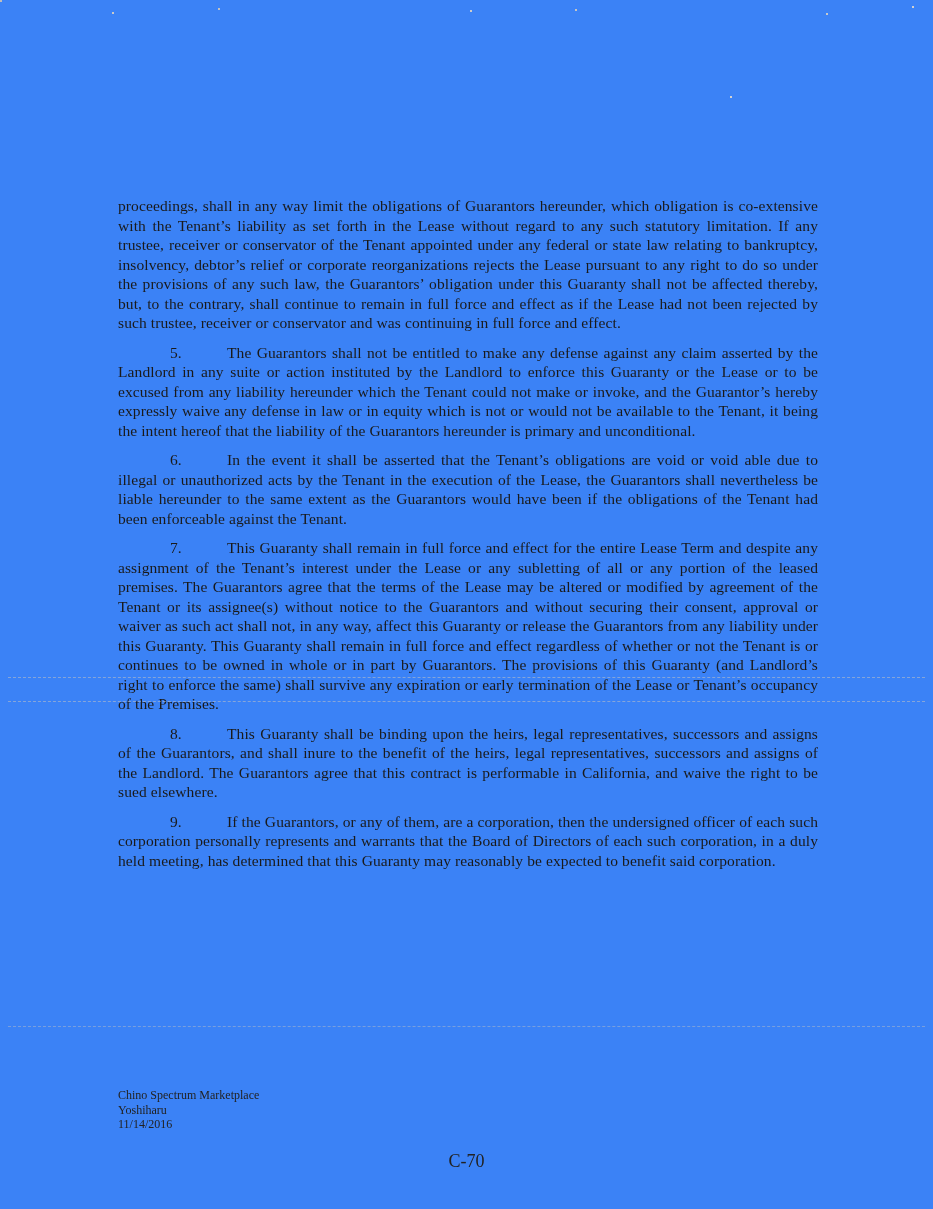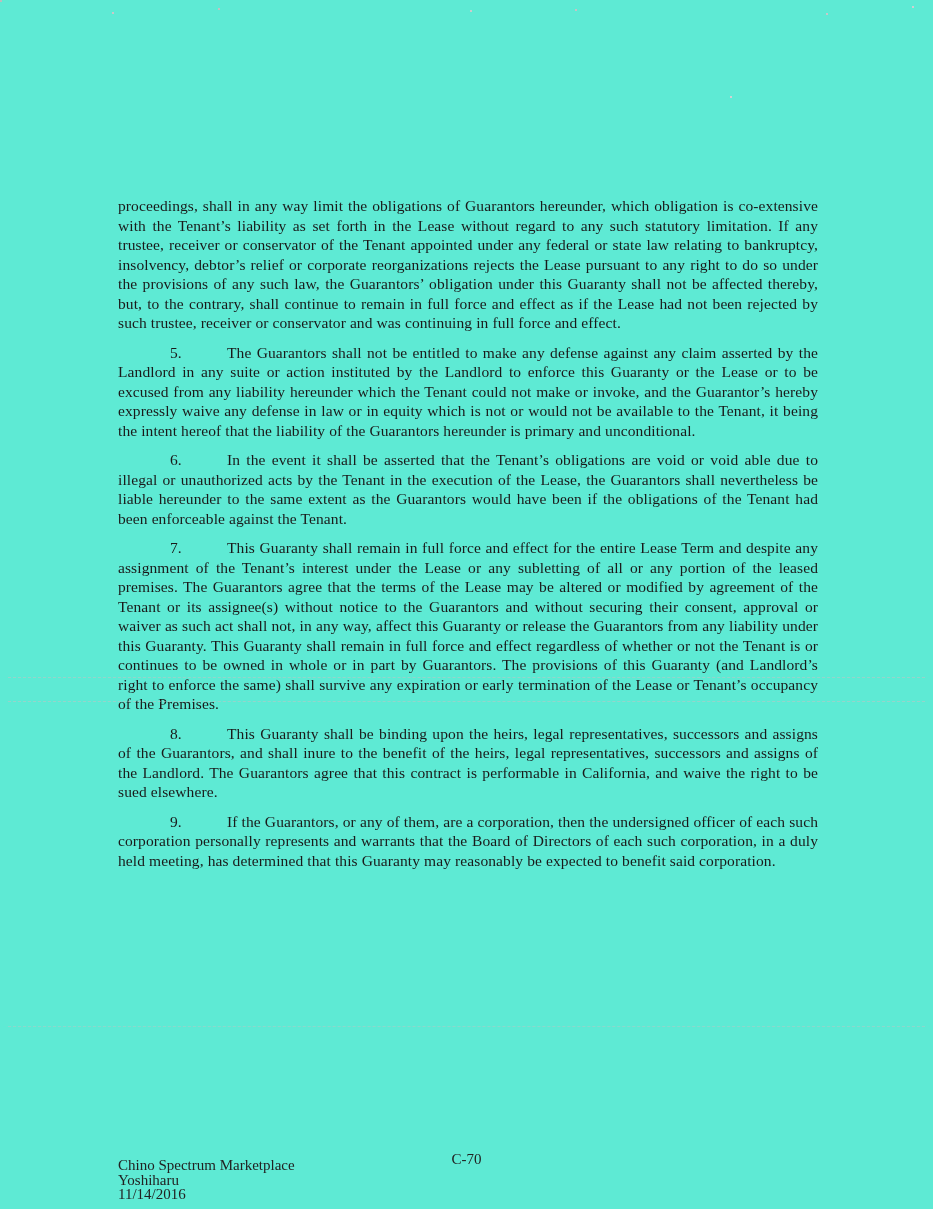--- a/index.html
+++ b/index.html
@@ -4,21 +4,21 @@
 <style>
   html, body {
     margin: 0;
     padding: 0;
     background: #e9e9e9;
   }
   .page {
     position: relative;
     width: 933px;
     height: 1209px;
-    background: #5eead4;
+    background: #3b82f6;
     overflow: hidden;
     font-family: "Liberation Serif", "DejaVu Serif", serif;
     color: #1a1a1a;
   }
   .textblock {
     position: absolute;
     left: 118px;
     top: 196px;
     width: 700px;
   }
@@ -30,32 +30,32 @@
     letter-spacing: 0.1px;
   }
   .pnum {
     display: inline-block;
     margin-left: 52px;
     width: 57px;
   }
   .footer {
     position: absolute;
     left: 118px;
-    top: 1158px;
-    font-size: 15px;
+    top: 1088px;
+    font-size: 12px;
     line-height: 14.5px;
     color: #222;
   }
   .pageno {
     position: absolute;
     left: 0;
     top: 1151px;
     width: 933px;
     text-align: center;
-    font-size: 15px;
+    font-size: 18px;
     color: #222;
   }
   .artifact-line {
     position: absolute;
     left: 8px;
     width: 917px;
     height: 0;
     border-top: 1px dashed #c3c3c3;
     opacity: 0.55;
   }

